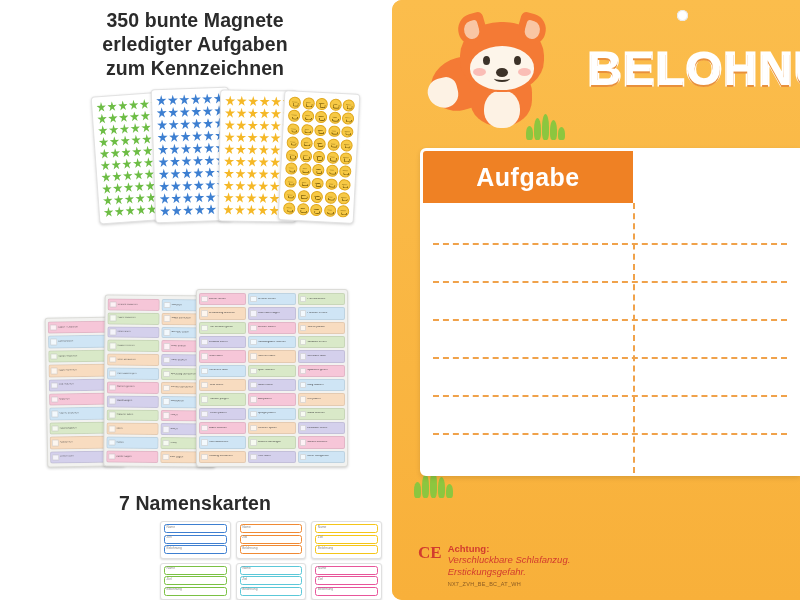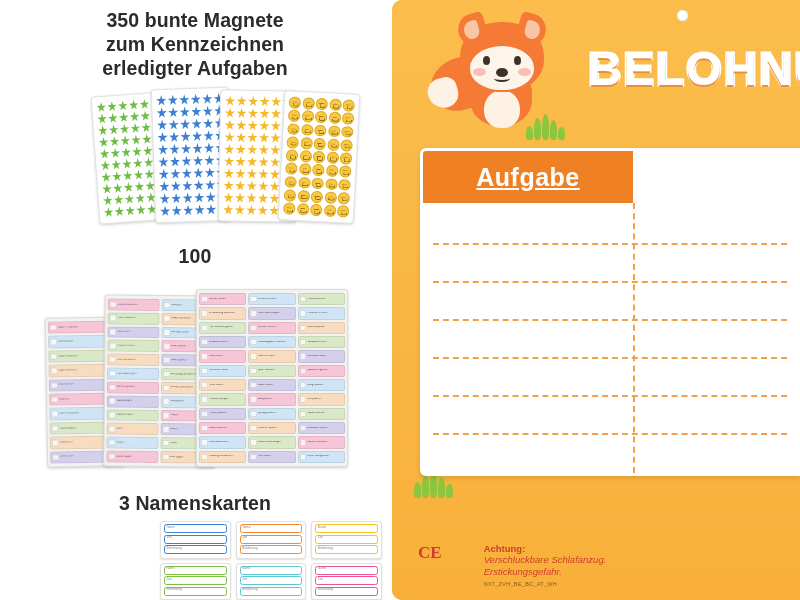--- a/index.html
+++ b/index.html
@@ -385,21 +385,21 @@
     font-size: 25px;
     font-weight: bold;
     display: flex;
     align-items: center;
     justify-content: center;
     letter-spacing: 0.5px;
     border-right: 3px solid #ffffff;
     white-space: nowrap;
     overflow: hidden;
   }
-  .th-task { flex: 0 0 213px; text-decoration: underline; }
+  .th-task { flex: 0 0 213px; }
   .th-mo   { flex: 1 1 auto; }
   .tbody {
     position: relative;
     height: 270px;
     background: #ffffff;
     padding-top: 4px;
   }
   .trow {
     height: 38px;
     border-bottom: 2px dashed #f0a24a;
@@ -423,36 +423,36 @@
     align-items: flex-start;
   }
   .ce-mark {
     font-size: 17px;
     color: #d23c2e;
     font-weight: bold;
     font-family: "Liberation Serif", serif;
     line-height: 1;
     margin-top: 1px;
   }
-  .warn-texts { color: #d23c2e; font-size: 9.5px; line-height: 1.25; margin-left: 36px; }
+  .warn-texts { color: #d23c2e; font-size: 9.5px; line-height: 1.25; }
   .warn-title { font-weight: bold; }
   .warn-sub { font-style: italic; }
   .warn-code { color: #8a5a22; font-size: 5.5px; margin-top: 3px; letter-spacing: 0.3px; }
 </style>
 </head>
 <body>
 
 <div id="root">
 
   <div class="left-col">
 
     <div class="caption cap-magnets">
       <div>350 bunte Magnete</div>
+      <div>erledigter Aufgaben</div>
       <div>zum Kennzeichnen</div>
-      <div>erledigter Aufgaben</div>
     </div>
 
     <div class="sheets">
       <div class="sheet sheet-green" id="sheet-green">
           <div class="star g"></div>
           <div class="star g"></div>
           <div class="star g"></div>
           <div class="star g"></div>
           <div class="star g"></div>
           <div class="star g"></div>
@@ -678,21 +678,20 @@
           <div class="smiley"></div>
           <div class="smiley"></div>
           <div class="smiley"></div>
           <div class="smiley"></div>
           <div class="smiley"></div>
           <div class="smiley"></div>
         </div>
     </div>
 
     <div class="caption cap-tasks">
-      <div>100</div>
     </div>
 
     <div class="task-sheets">
       <div class="task-sheet ts-small" id="ts-small">
           <div class="task-card" style="background: rgb(246, 198, 216);">
             <span class="tc-icon"></span>
             <span class="tc-text">Baden / Duschen</span>
           </div>
           <div class="task-card" style="background: rgb(207, 229, 245);">
             <span class="tc-icon"></span>
@@ -970,21 +969,21 @@
             <span class="tc-icon"></span>
             <span class="tc-text">Post holen</span>
           </div>
           <div class="task-card" style="background: rgb(207, 229, 245);">
             <span class="tc-icon"></span>
             <span class="tc-text">Keine Süßigkeiten</span>
           </div>
         </div>
     </div>
 
-    <div class="caption cap-names">3 Namenskarten</div>
+    <div class="caption cap-names">7 Namenskarten</div>
 
     <div class="name-cards" id="name-cards">
         <div class="name-card">
           <div class="nc-line" style="border-color: rgb(61, 127, 209);">
             <span>Name</span>
           </div>
           <div class="nc-line" style="border-color: rgb(61, 127, 209);">
             <span>Ziel</span>
           </div>
           <div class="nc-line" style="border-color: rgb(61, 127, 209);">

